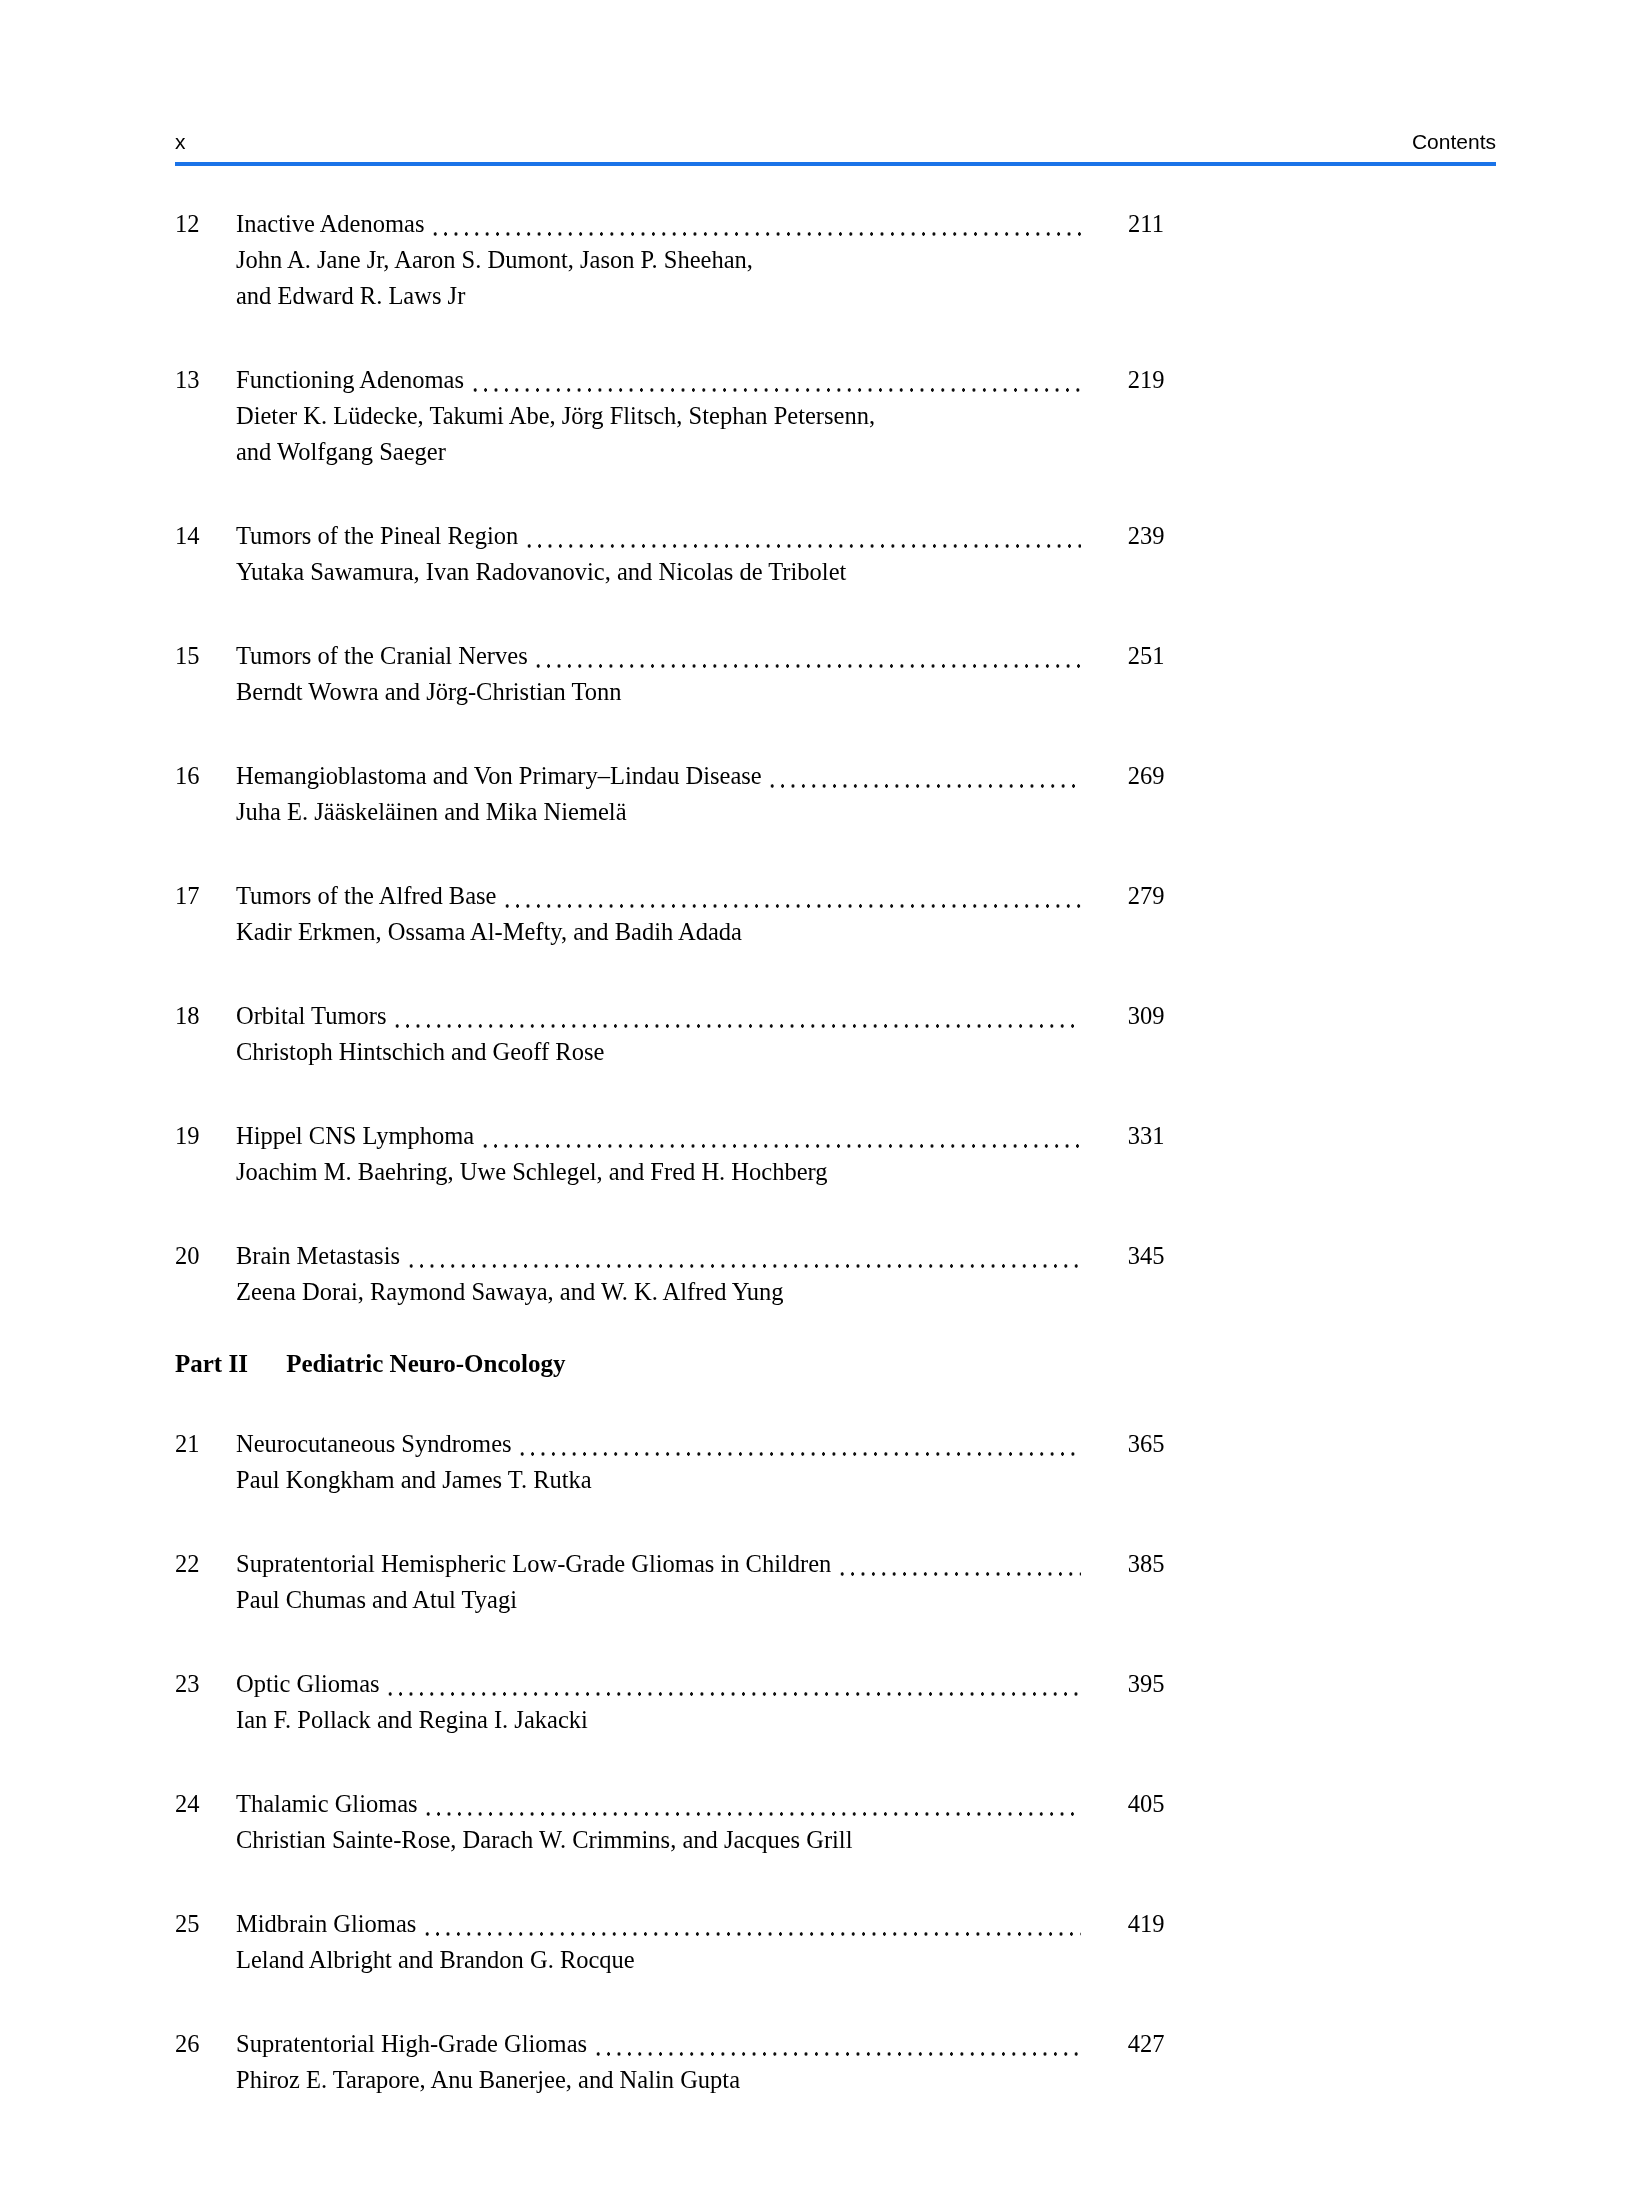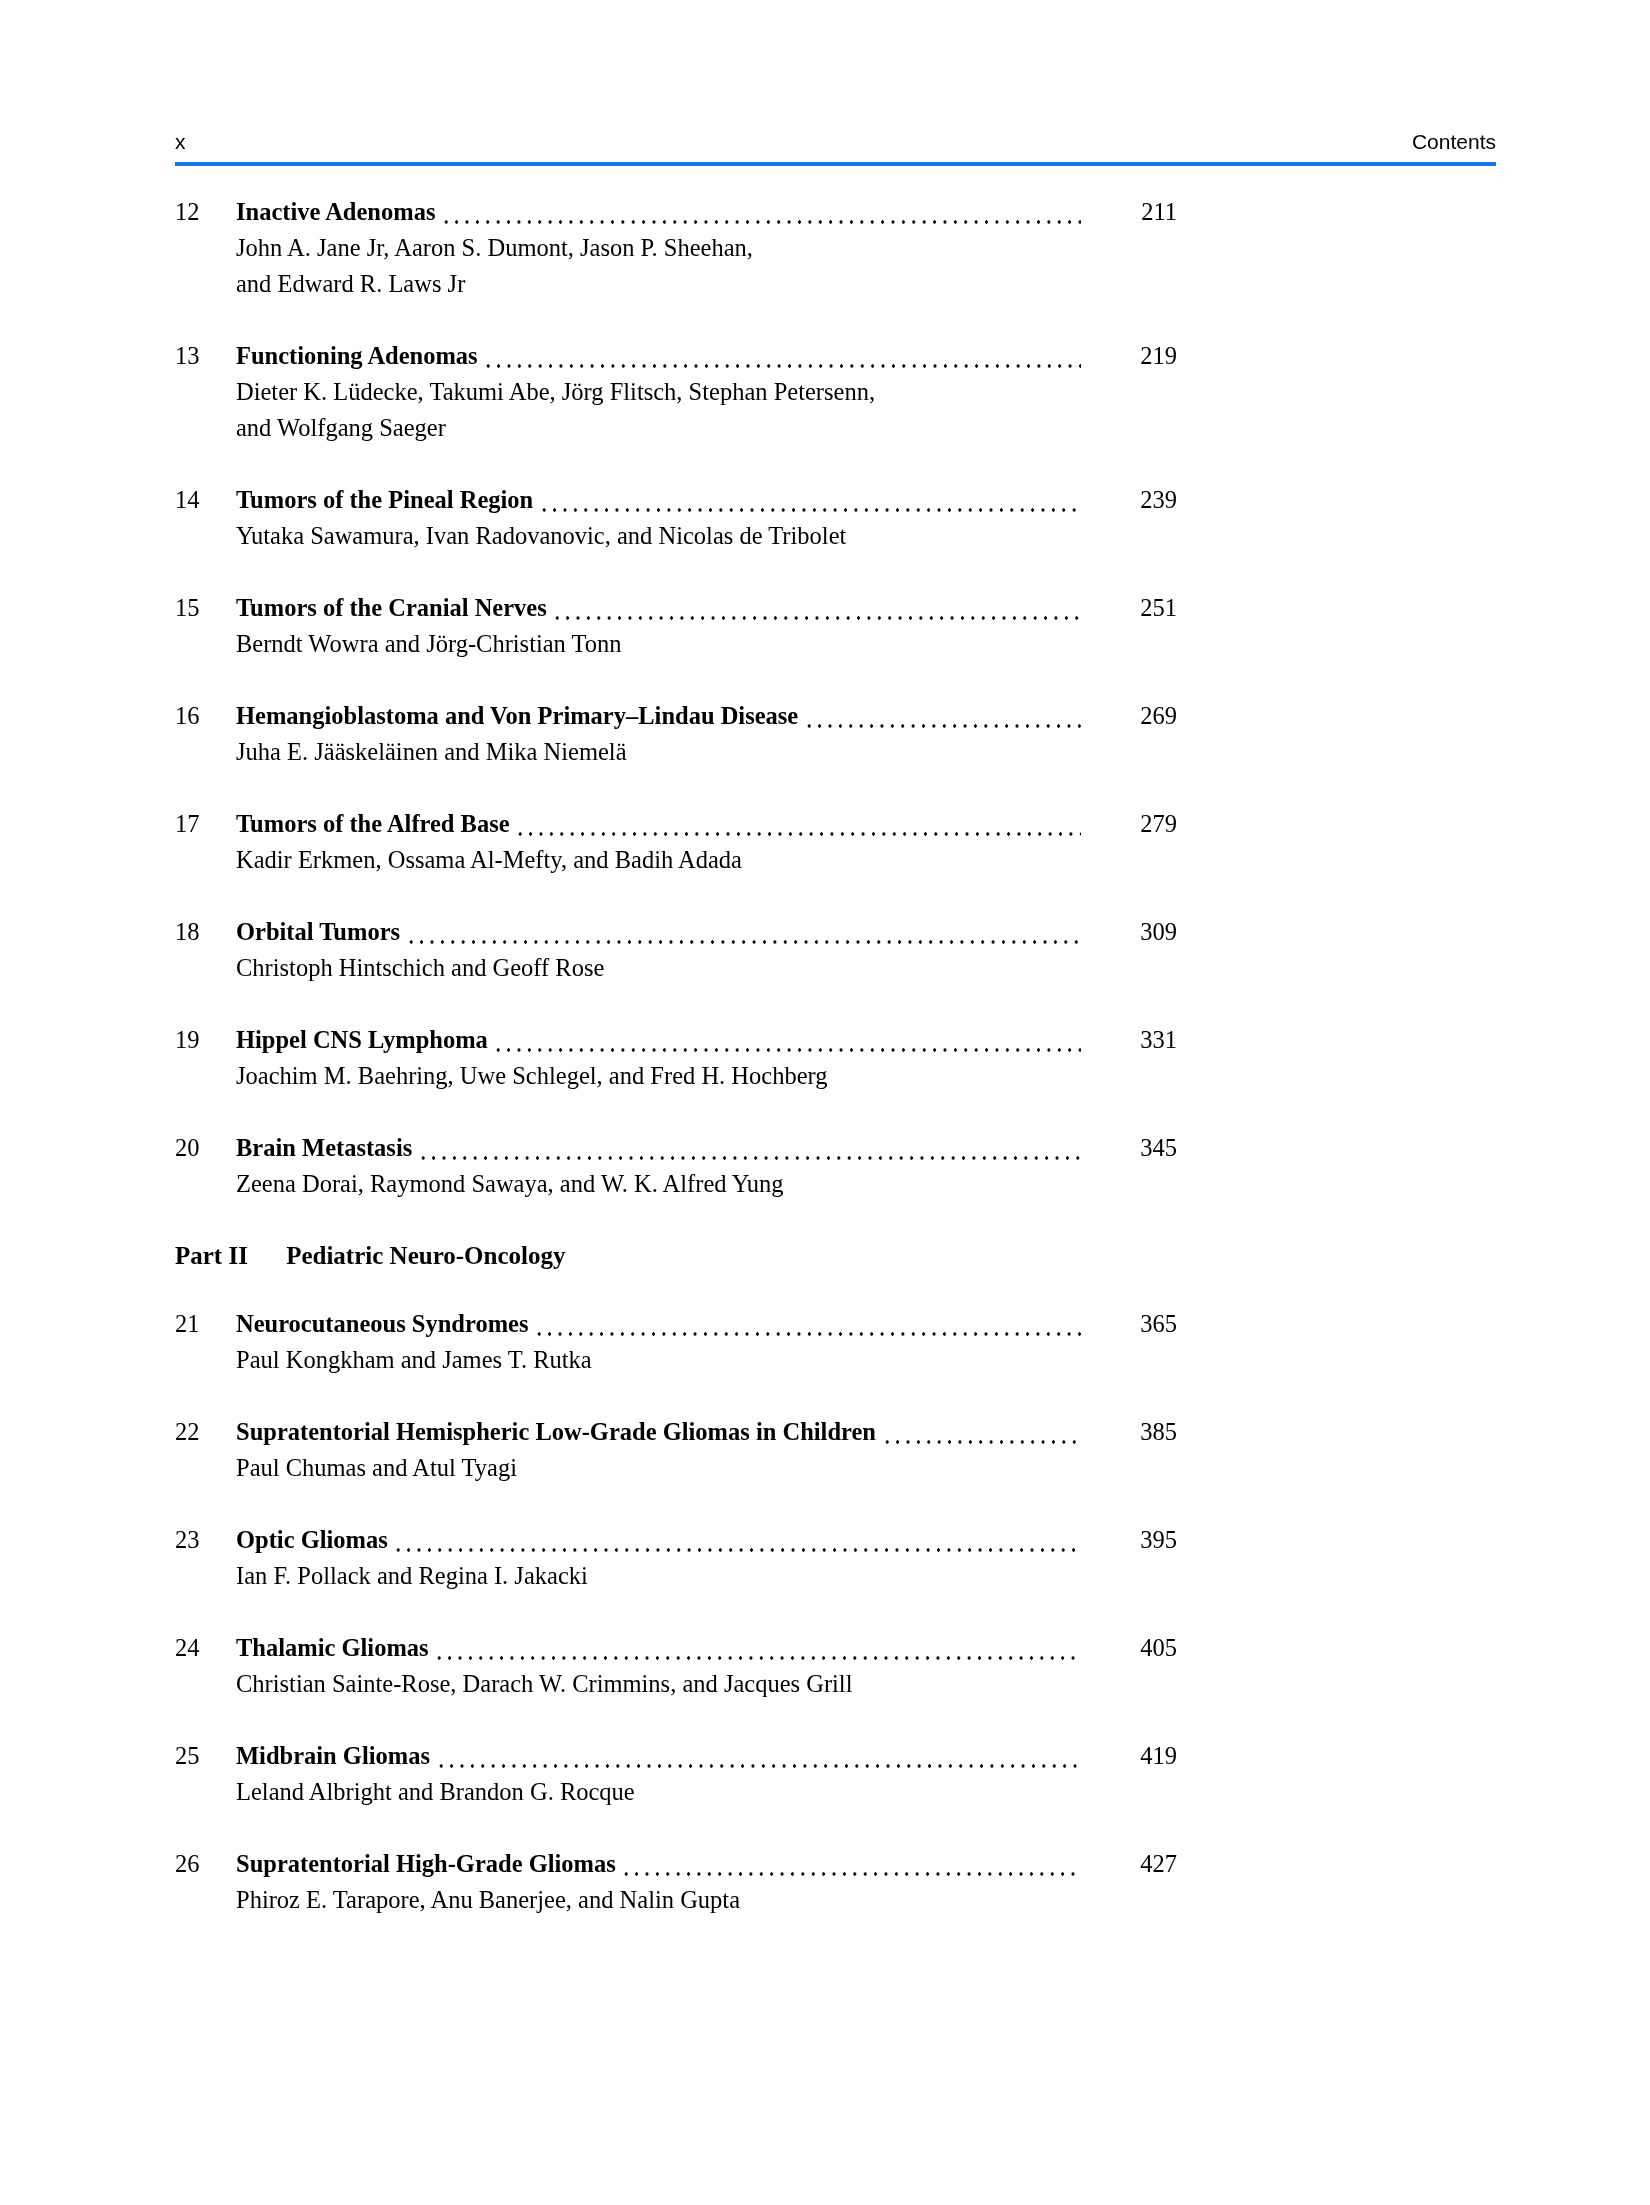--- a/index.html
+++ b/index.html
@@ -28,34 +28,34 @@
   }
   .entry { margin-bottom: 36px; }
   .entry-row {
     display: flex; align-items: baseline;
     font-size: 24.5px; line-height: 36px;
   }
   .num {
     flex: 0 0 61px; font-weight: normal; white-space: nowrap;
   }
   .title {
-    font-weight: bold; white-space: nowrap; flex: 0 0 auto;
+    font-weight: normal; white-space: nowrap; flex: 0 0 auto; margin-top: 12px;
   }
   .leader {
     flex: 1 1 auto;
     align-self: flex-end;
     height: 8.4px;
     margin: 0 34px 6.3px 5.6px;
     background-image: radial-gradient(circle, #0d0d0d 1.6px, rgba(0,0,0,0) 1.9px);
     background-size: 10.4px 4.2px;
     background-repeat: repeat-x;
     background-position: left bottom;
   }
   .page-num {
-    flex: 0 0 auto; min-width: 62px; text-align: right;
+    flex: 0 0 auto; min-width: 62px; text-align: center;
     font-weight: normal; white-space: nowrap;
   }
   .authors {
     margin-left: 61px;
     font-size: 24.5px; line-height: 36px;
     white-space: nowrap;
   }
   .part {
     font-size: 25px; line-height: 36px; font-weight: bold;
     margin-bottom: 32px; white-space: nowrap;

